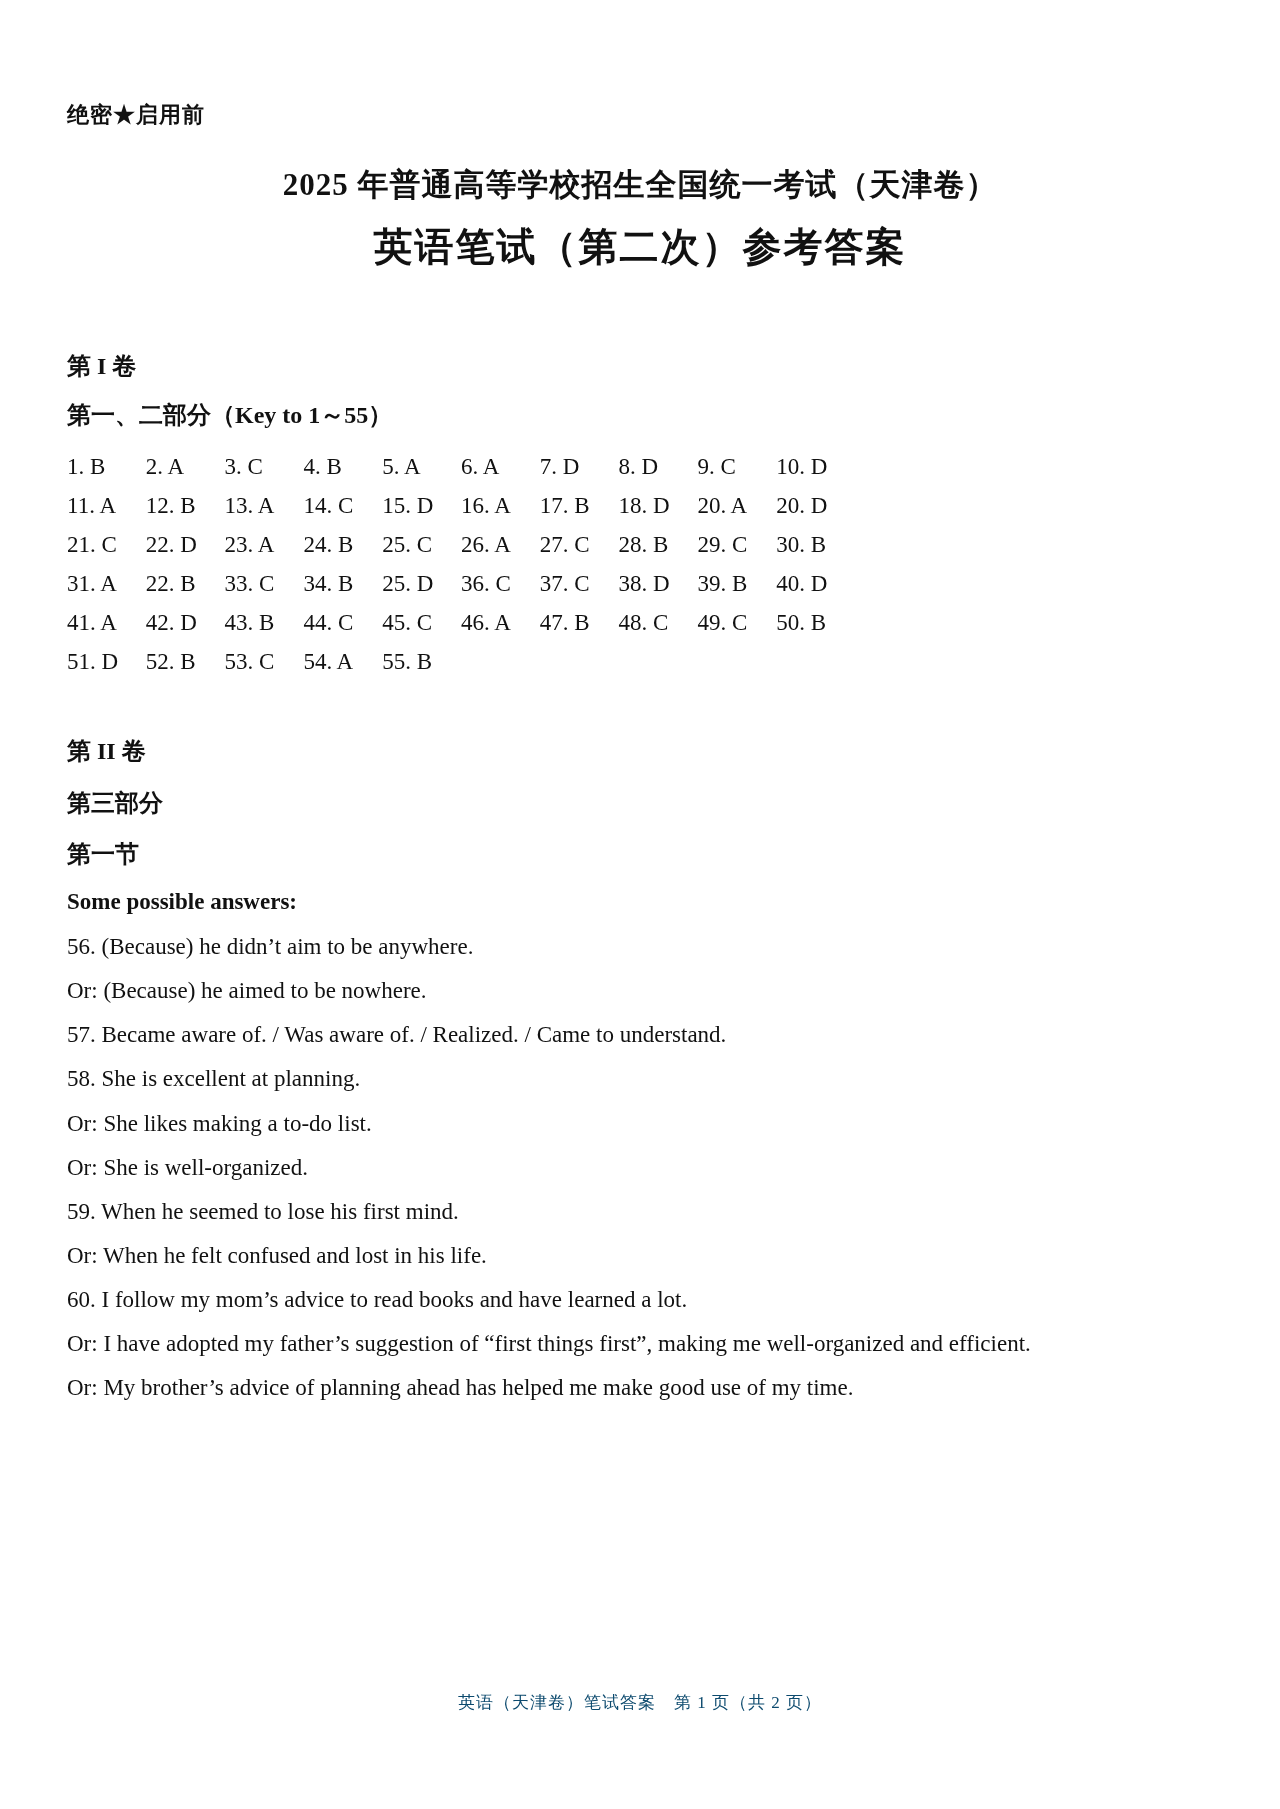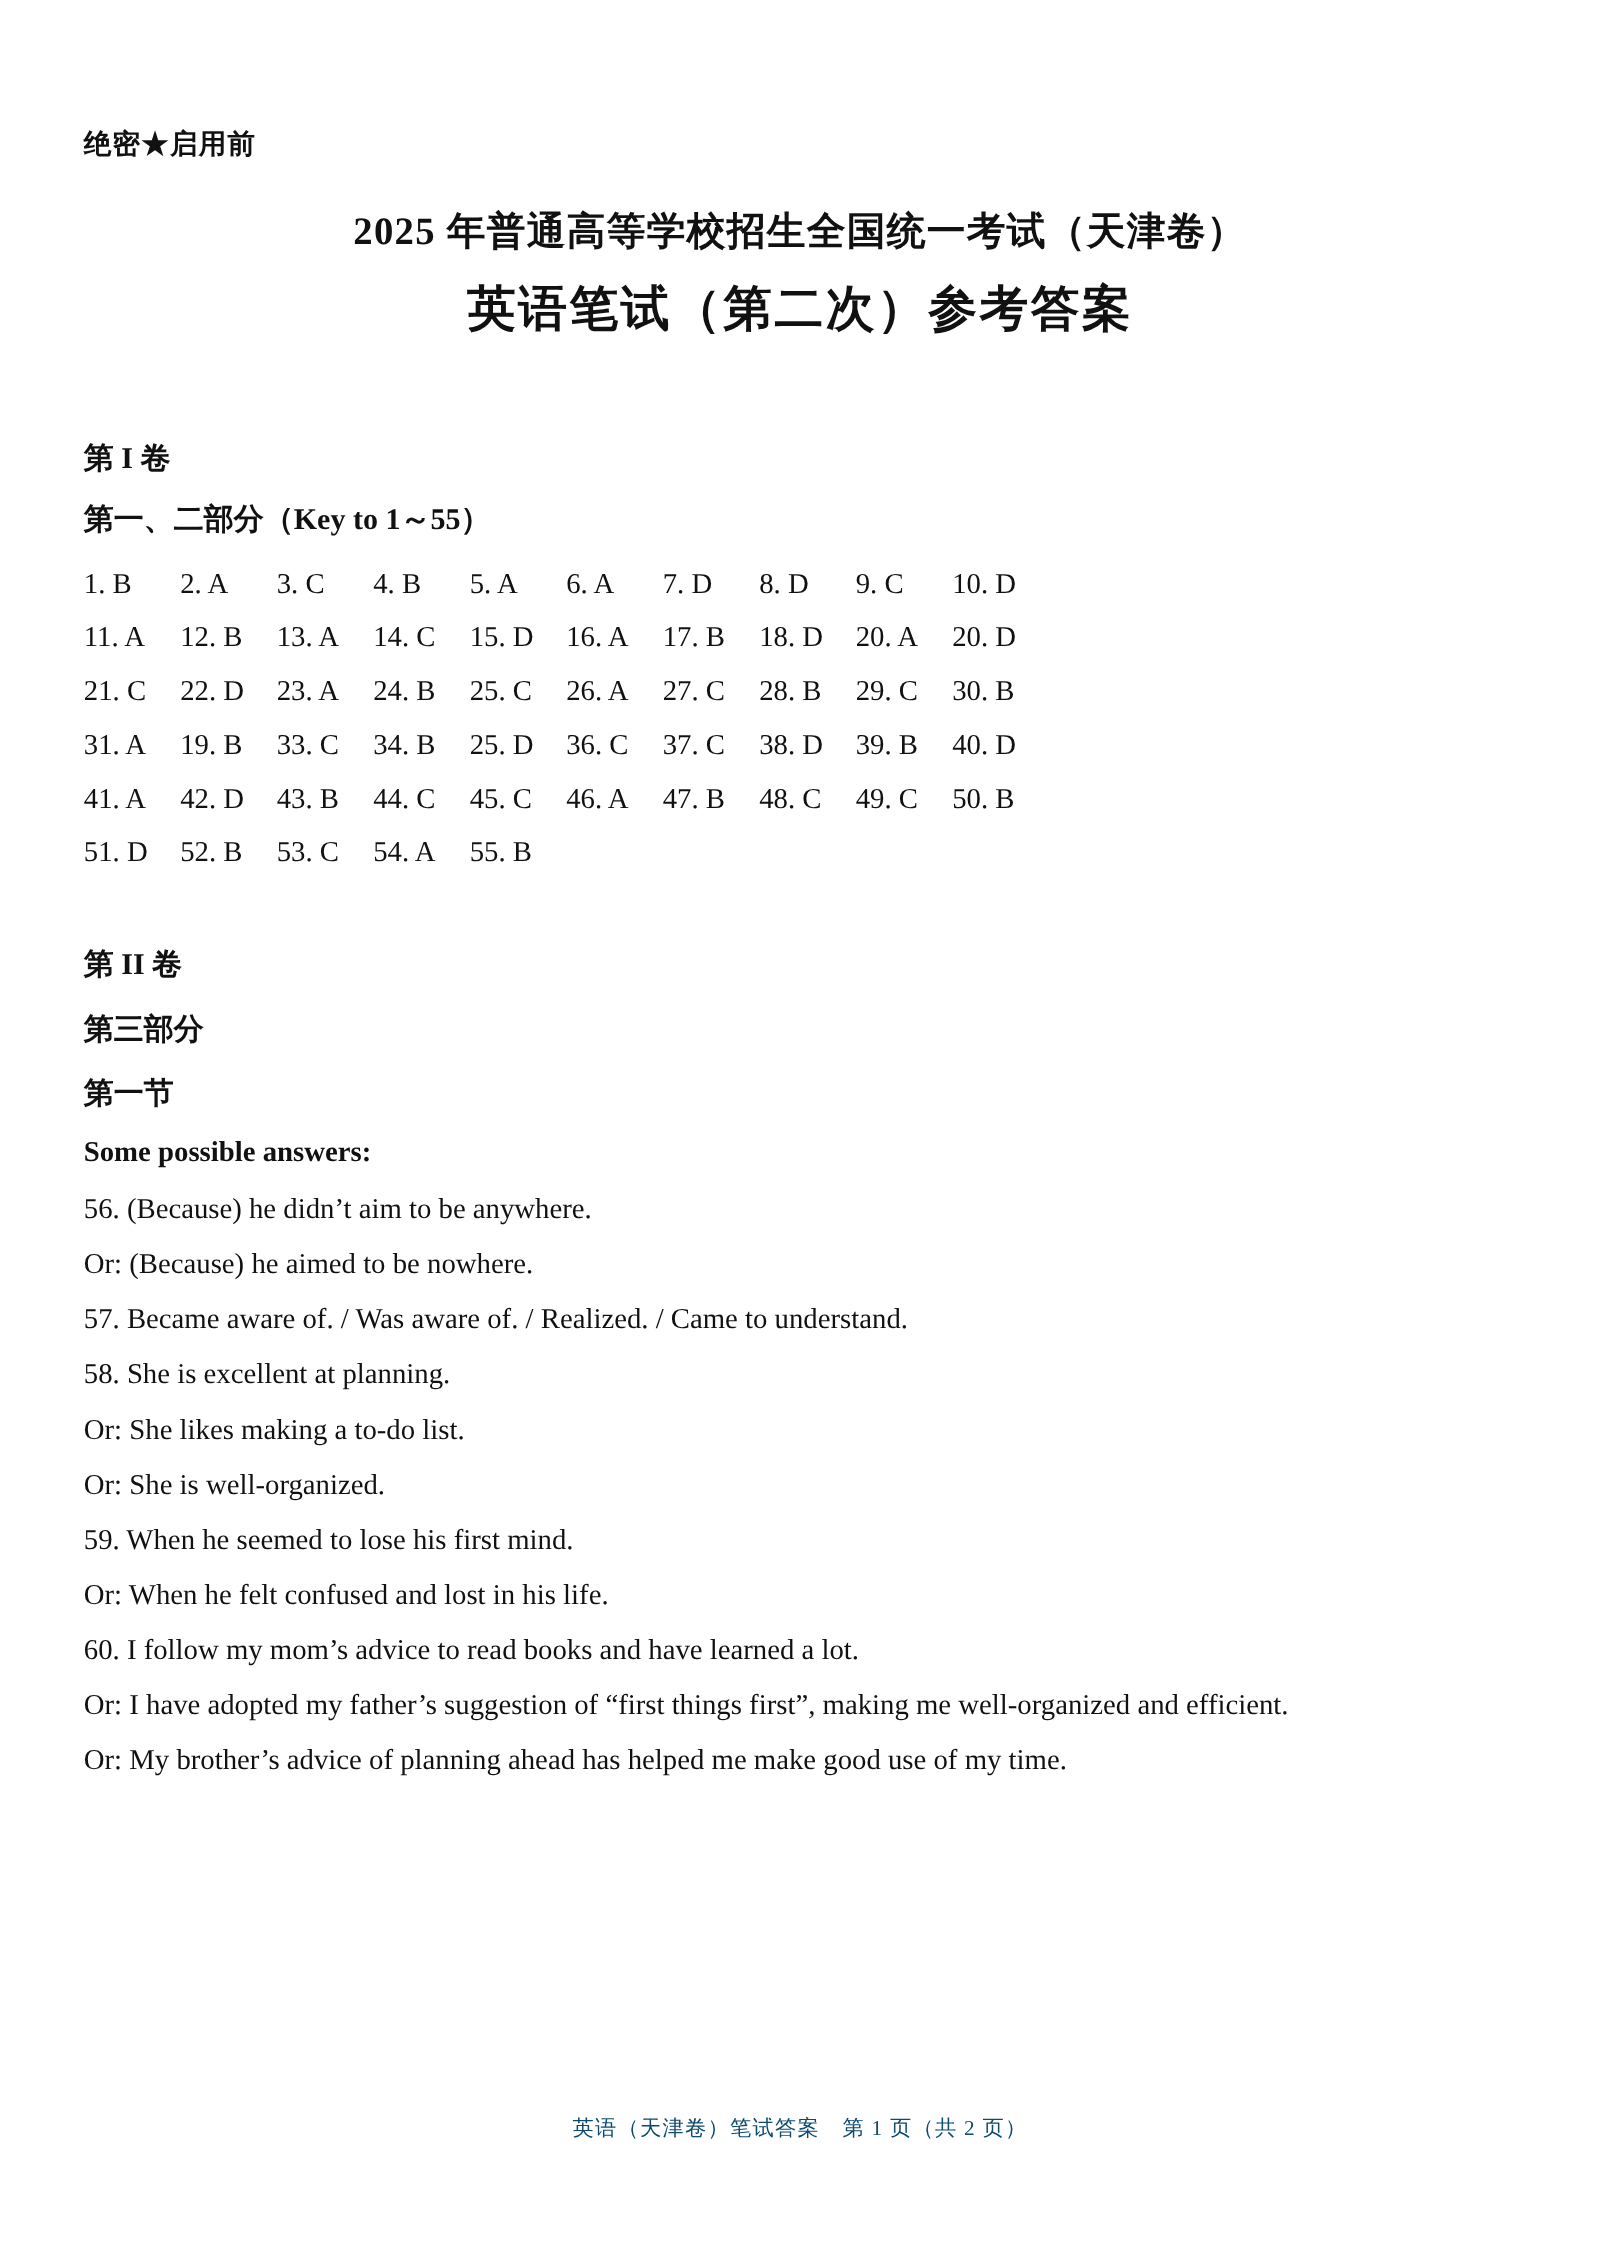--- a/index.html
+++ b/index.html
@@ -53,20 +53,21 @@
     font-weight: bold;
   }
   .answer-grid {
     margin-top: 24px;
     display: grid;
     grid-template-columns: repeat(10, 1fr);
     width: 772px;
     row-gap: 20px;
     font-size: 23px;
     line-height: 1;
+    gap: 16px;
   }
   .heading-2 {
     margin-top: 62px;
     font-size: 24px;
     font-weight: bold;
   }
   .heading-3 {
     margin-top: 20px;
     font-size: 24px;
     font-weight: bold;
@@ -137,21 +138,21 @@
       <span>22. D</span>
       <span>23. A</span>
       <span>24. B</span>
       <span>25. C</span>
       <span>26. A</span>
       <span>27. C</span>
       <span>28. B</span>
       <span>29. C</span>
       <span>30. B</span>
       <span>31. A</span>
-      <span>19. B</span>
+      <span>22. B</span>
       <span>33. C</span>
       <span>34. B</span>
       <span>25. D</span>
       <span>36. C</span>
       <span>37. C</span>
       <span>38. D</span>
       <span>39. B</span>
       <span>40. D</span>
       <span>41. A</span>
       <span>42. D</span>

